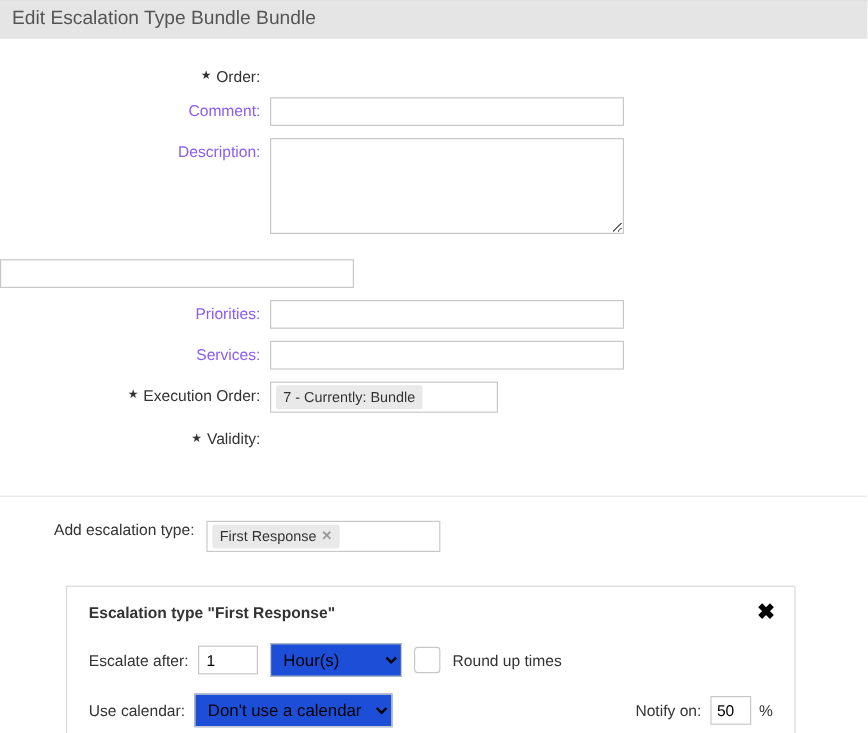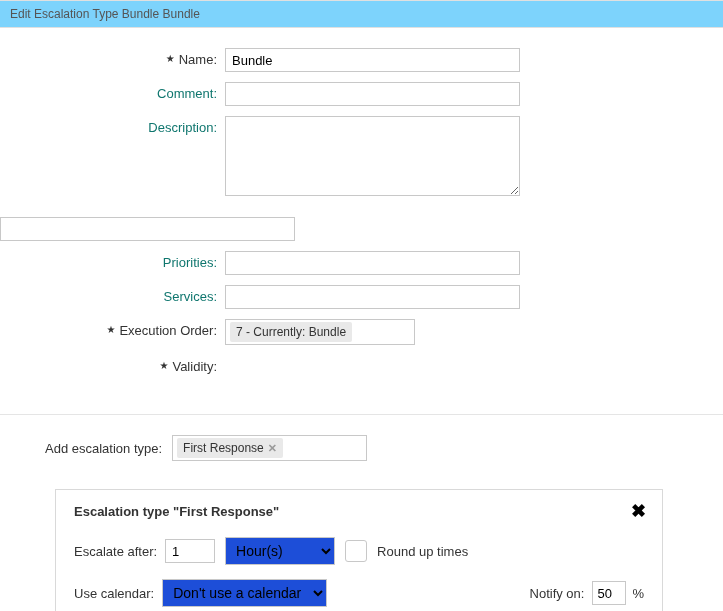--- a/index.html
+++ b/index.html
@@ -8,46 +8,46 @@
     font-family: Arial, Helvetica, sans-serif;
     font-size: 13px;
     color: #333;
     background: #fff;
   }
   .panel {
     width: 723px;
     box-sizing: border-box;
   }
   .panel-header {
-    background: #7dd3fc;
+    background: #e5e5e5;
     border-top: 1px solid #e0e0e0;
     border-bottom: 1px solid #e0e0e0;
     padding: 6px 10px;
     color: #555;
-    font-size: 12px;
+    font-size: 16px;
   }
   .form-area {
     padding: 20px 0 10px 0;
   }
   .row {
     display: flex;
     align-items: flex-start;
     margin-bottom: 10px;
   }
   .label-col {
     width: 225px;
     text-align: right;
     padding-right: 8px;
     padding-top: 4px;
     color: #333;
     font-size: 13px;
     box-sizing: border-box;
   }
   .label-col.muted {
-    color: #0f766e;
+    color: #8b5cf6;
   }
   .req-star {
     font-size: 10px;
     margin-right: 4px;
     position: relative;
     top: -2px;
   }
   .input-col {
     flex: 0 0 auto;
   }
@@ -104,21 +104,21 @@
     font-size: 13px;
     color: #333;
     margin-left: 2px;
   }
   .divider {
     border-top: 1px solid #e5e5e5;
     margin: 20px 0 20px 0;
   }
   .add-row {
     display: flex;
-    align-items: center;
+    align-items: flex-start;
     margin-left: 45px;
     margin-bottom: 28px;
   }
   .add-row-label {
     margin-right: 10px;
     color: #333;
   }
   .escalation-card {
     margin: 0 60px 0 55px;
     border: 1px solid #d9d9d9;
@@ -195,24 +195,21 @@
 <body>
 
 <div class="panel">
 
   <div class="panel-header">Edit Escalation Type Bundle Bundle</div>
 
   <div class="form-area">
 
     <div class="row">
       <div class="label-col">
-        <span class="req-star">★</span><span>Name:</span>
-      </div>
-      <div class="input-col">
-        <input type="text" class="wide" value="Bundle" style="">
+        <span class="req-star">★</span><span>Order:</span>
       </div>
     </div>
 
     <div class="row">
       <div class="label-col muted">Comment:</div>
       <div class="input-col">
         <input type="text" class="wide" value="" style="">
       </div>
     </div>
 

